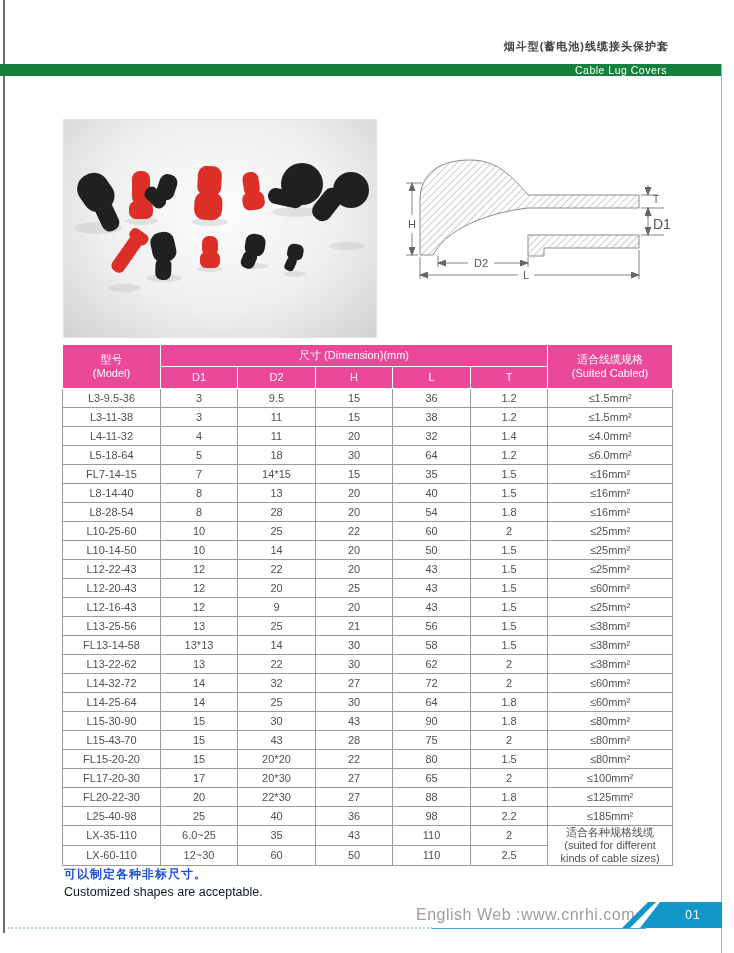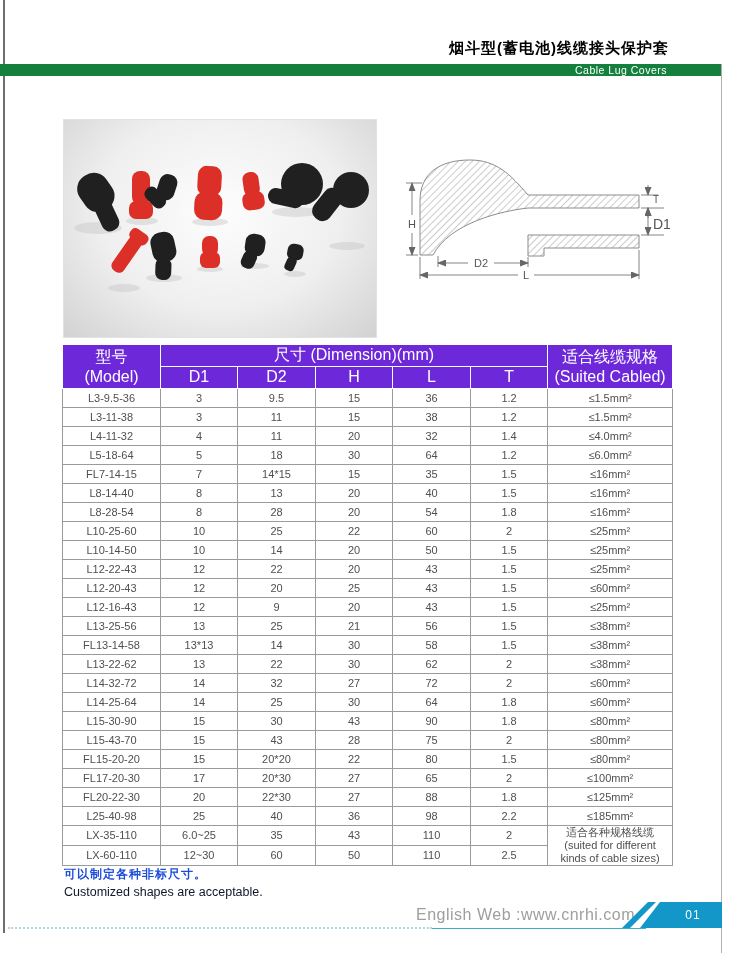--- a/index.html
+++ b/index.html
@@ -5,42 +5,42 @@
   html,body{margin:0;padding:0;}
   body{
     width:734px;height:953px;position:relative;overflow:hidden;
     background:#ffffff;font-family:"Liberation Sans",sans-serif;
   }
   
   .edge-left{position:absolute;left:3px;top:0;width:2px;height:933px;background:#6e6e6e;}
   .edge-right{position:absolute;left:721px;top:64px;width:1px;height:889px;background:#b0b0b0;}
 
   
-  .title-cn{position:absolute;top:39px;right:65px;font-size:15px;font-weight:700;
-    color:#000000;letter-spacing:1px;white-space:nowrap;}
+  .title-cn{position:absolute;top:39px;right:65px;font-size:11px;font-weight:700;
+    color:#404040;letter-spacing:1px;white-space:nowrap;}
   .top-bar{position:absolute;top:64px;left:0;width:721px;height:12px;background:#15803d;}
   .top-bar-text{position:absolute;top:0;right:54px;height:12px;line-height:12px;
     font-size:10.5px;color:#ffffff;letter-spacing:.5px;white-space:nowrap;}
 
   
   .photo{position:absolute;left:63px;top:119px;width:312px;height:217px;
     background:radial-gradient(ellipse at 50% 42%, #fdfdfd 0%, #efefef 55%, #d2d2d2 100%);
     border:1px solid #e2e2e2;}
   .photo svg{display:block;}
 
   
   .diagram{position:absolute;left:398px;top:143px;width:285px;height:168px;}
 
   
   .spec-table{position:absolute;left:62px;top:344px;width:610px;
     border-collapse:collapse;table-layout:fixed;border:1px solid #9b9b9b;}
   .spec-table th,.spec-table td{padding:0;text-align:center;vertical-align:middle;
     overflow:hidden;white-space:nowrap;}
-  .spec-table thead th{background:#6d28d9;color:#ffffff;border:1px solid #ffffff;
-    font-weight:400;font-size:16px;height:21px;line-height:1.15;}
+  .spec-table thead th{background:#ec4899;color:#ffffff;border:1px solid #ffffff;
+    font-weight:400;font-size:11px;height:21px;line-height:1.15;}
   .spec-table thead{border-bottom:1px solid #9b9b9b;}
   .spec-table tbody td{border:1px solid #9b9b9b;height:18px;font-size:11px;
     color:#4f4f4f;background:#ffffff;}
   .suited-merged{font-size:10.5px;line-height:1.18;white-space:normal;}
   .hdr-two-line div{line-height:1.2;}
 
   
   .note{position:absolute;left:64px;top:866px;}
   .note-cn{font-size:12px;font-weight:700;color:#1d4ed8;letter-spacing:1px;}
   .note-en{font-size:12.5px;color:#0f172a;margin-top:2px;}

